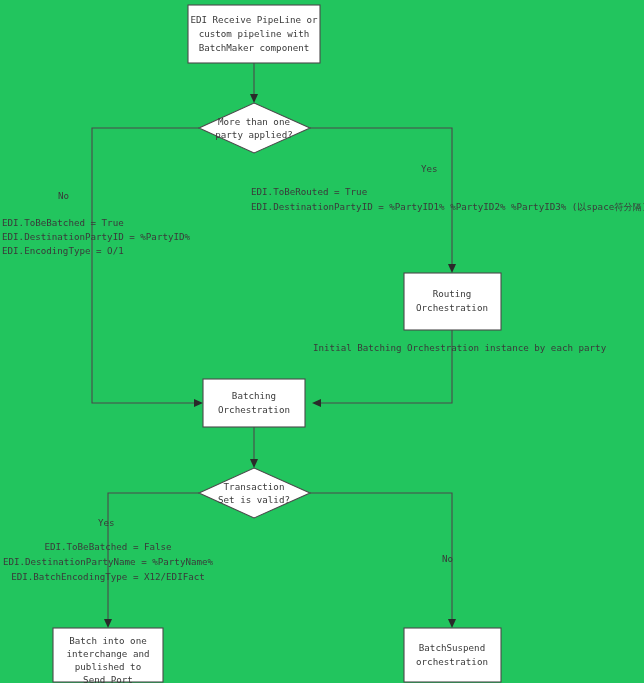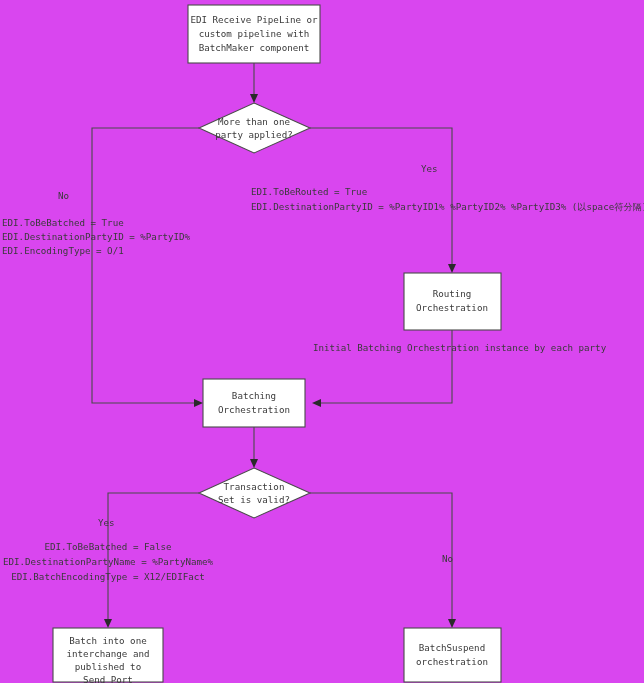--- a/index.html
+++ b/index.html
@@ -7,21 +7,21 @@
     padding: 0;
     background: #ffffff;
   }
   body {
     font-family: "DejaVu Sans Mono", "Liberation Mono", monospace;
   }
   #flow-root {
     position: relative;
     width: 644px;
     height: 683px;
-    background: #d946ef;
+    background: #22c55e;
     overflow: hidden;
   }
   svg#flow-svg {
     position: absolute;
     top: 0;
     left: 0;
     width: 644px;
     height: 683px;
   }
   .node-shape {

